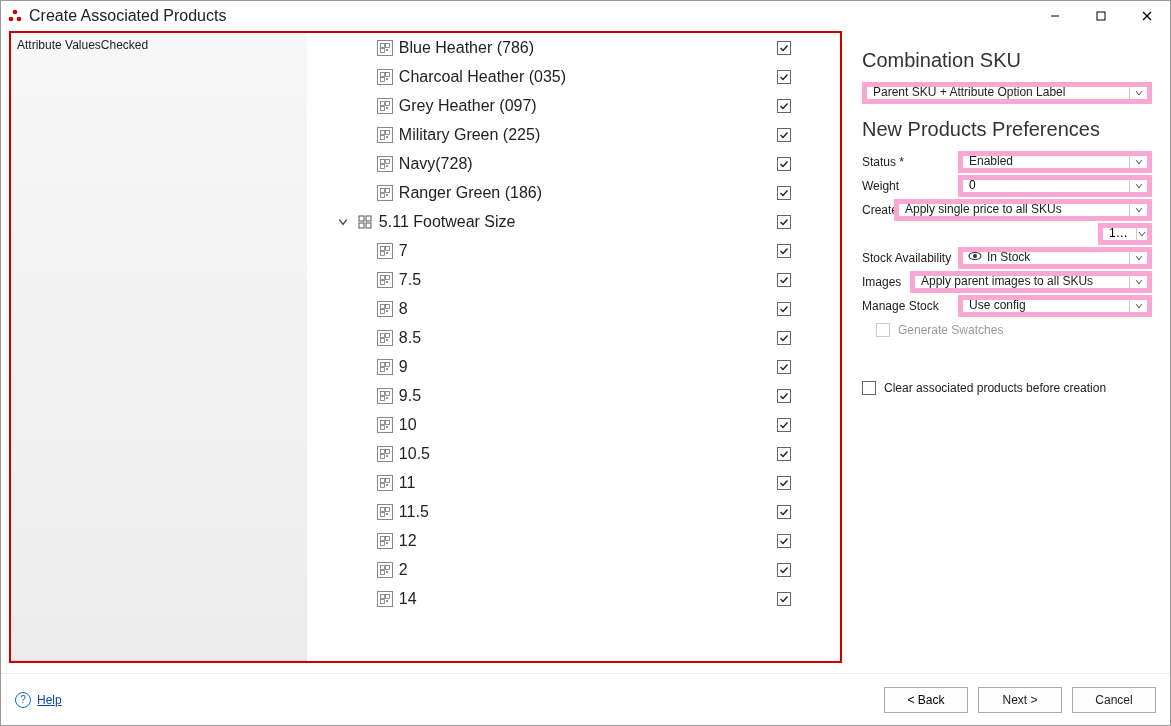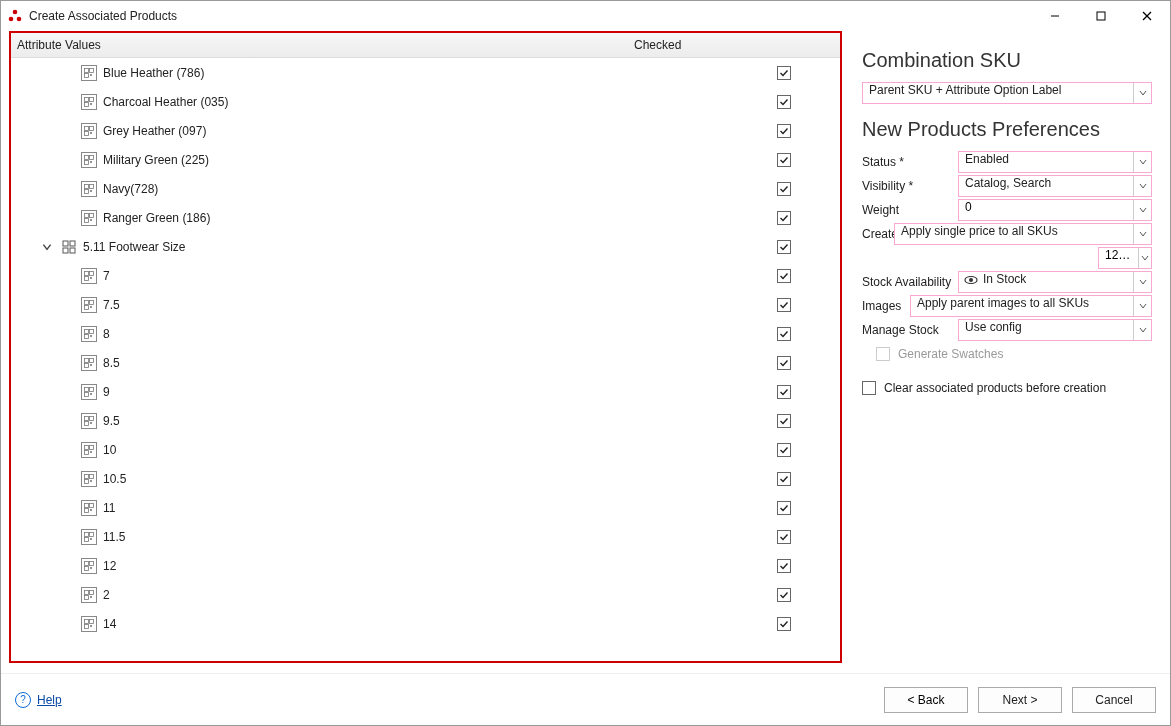--- a/index.html
+++ b/index.html
@@ -1,44 +1,44 @@
 <!DOCTYPE html>
 <html><head>
 <meta charset="utf-8">
 <style>
   * { box-sizing: border-box; font-family: "Segoe UI", Tahoma, sans-serif; }
   html,body { margin:0; padding:0; background:#fff; color:#222; }
   .window { width:1171px; height:726px; border:1px solid #999; position:relative; display:flex; flex-direction:column; }
-  .titlebar { height:30px; display:flex; align-items:center; padding:0 0 0 6px; font-size:12px; }
+  .titlebar { height:30px; display:flex; align-items:center; padding:0 0 0 6px; font-size:16px; }
   .titlebar .icon { width:16px; height:16px; margin-right:6px; display:inline-flex; align-items:center; justify-content:center; }
   .titlebar .title { flex:0 0 auto; }
   .titlebar .spacer { flex:1 1 auto; }
   .winbtn { width:46px; height:30px; display:inline-flex; align-items:center; justify-content:center; font-size:14px; cursor:default; }
   .winbtn svg { width:10px; height:10px; }
   .content { flex:1 1 auto; display:flex; padding:0 8px 0 8px; overflow:hidden; }
-  .left { flex:1 1 auto; border:2px solid #c00; margin:0 20px 10px 0; display:flex; flex-direction:column; min-width:0; background:#fff; }
+  .left { flex:1 1 auto; border:2px solid #c00; margin:0 20px 10px 0; display:flex; flex-direction:row; min-width:0; background:#fff; }
   .left-head { display:flex; background:linear-gradient(#f7f7f7,#ececec); border-bottom:1px solid #ddd; font-size:12px; padding:5px 6px; }
   .left-head .col-attr { flex:1 1 auto; }
   .left-head .col-check { width:200px; text-align:left; }
-  .tree { flex:1 1 auto; overflow:auto; font-size:12px; }
+  .tree { flex:1 1 auto; overflow:auto; font-size:16px; }
   .row { display:flex; align-items:center; height:29px; padding-left:4px; }
   .indent1 { width:66px; display:flex; align-items:center; justify-content:flex-end; padding-right:4px; }
   .indent0 { width:46px; display:flex; align-items:center; justify-content:flex-end; padding-right:4px; }
   .node-icon { width:16px; height:16px; border:1px solid #888; display:inline-flex; align-items:center; justify-content:center; margin-right:6px; background:#fff; }
   .node-icon svg { width:10px; height:10px; }
   .group-icon { width:16px; height:16px; margin-right:6px; display:inline-flex; align-items:center; justify-content:center; }
   .group-icon svg { width:14px; height:14px; }
   .chev { width:12px; height:12px; display:inline-flex; align-items:center; justify-content:center; margin-right:4px; }
   .label { flex:1 1 auto; }
   .check { width:112px; display:flex; justify-content:center; }
   .cbx { width:14px; height:14px; border:1px solid #666; display:inline-flex; align-items:center; justify-content:center; background:#fff; }
   .cbx.checked svg { width:10px; height:10px; }
   .right { width:300px; padding:4px 10px 0 0; font-size:12px; }
   .right h2 { font-size:20px; font-weight:400; color:#333; margin:14px 0 10px 0; }
-  .dd { width:100%; border:1px solid #f9a8d4; height:22px; display:flex; align-items:flex-start; background:#fff; font-size:12px; }
+  .dd { width:100%; border:5px solid #f9a8d4; height:22px; display:flex; align-items:flex-end; background:#fff; font-size:12px; }
   .dd .ddtext { flex:1 1 auto; padding:0 6px; white-space:nowrap; overflow:hidden; text-overflow:ellipsis; }
   .dd .ddarrow { width:18px; display:flex; align-items:center; justify-content:center; border-left:1px solid #ccc; height:100%; }
   .dd .ddarrow svg { width:8px; height:8px; }
   .dd.input .ddtext { color:#000; }
   .field { display:flex; align-items:center; margin:2px 0; }
   .field .flabel { width:96px; }
   .field .fcontrol { flex:1 1 auto; }
   .field.inline .flabel { width:auto; margin-right:4px; }
   .chkline { display:flex; align-items:center; margin:6px 0; }
   .chkline .cbx { margin-right:8px; }
@@ -505,33 +505,20 @@
             <span class="ddtext">Enabled</span>
             <span class="ddarrow">
                 <svg viewBox="0 0 8 8">
                   <polyline points="1,2 4,6 7,2" fill="none" stroke="#555" stroke-width="1"></polyline>
                 </svg>
               </span>
           </div>
         </div>
       </div>
 
-      <div class="field">
-        <div class="flabel">Visibility *</div>
-        <div class="fcontrol">
-          <div class="dd">
-            <span class="ddtext">Catalog, Search</span>
-            <span class="ddarrow">
-                <svg viewBox="0 0 8 8">
-                  <polyline points="1,2 4,6 7,2" fill="none" stroke="#555" stroke-width="1"></polyline>
-                </svg>
-              </span>
-          </div>
-        </div>
-      </div>
 
       <div class="field">
         <div class="flabel">Weight</div>
         <div class="fcontrol">
           <div class="dd input">
             <span class="ddtext">0</span>
             <span class="ddarrow">
                 <svg viewBox="0 0 8 8">
                   <polyline points="1,2 4,6 7,2" fill="none" stroke="#555" stroke-width="1"></polyline>
                 </svg>
@@ -611,21 +598,21 @@
               </span>
           </div>
         </div>
       </div>
 
       <div class="chkline" style="margin-left:14px">
         <span class="cbx" style="border-color:#ccc"></span>
         <span class="grey">Generate Swatches</span>
       </div>
 
-      <div class="chkline" style="margin-top:20px">
+      <div class="chkline" style="margin-top:44px">
         <span class="cbx"></span>
         <span>Clear associated products before creation</span>
       </div>
     </div>
   </div>
 
   <div class="footer">
     <div class="help">
       <span class="qicon">?</span>
       <span class="ul">Help</span>

